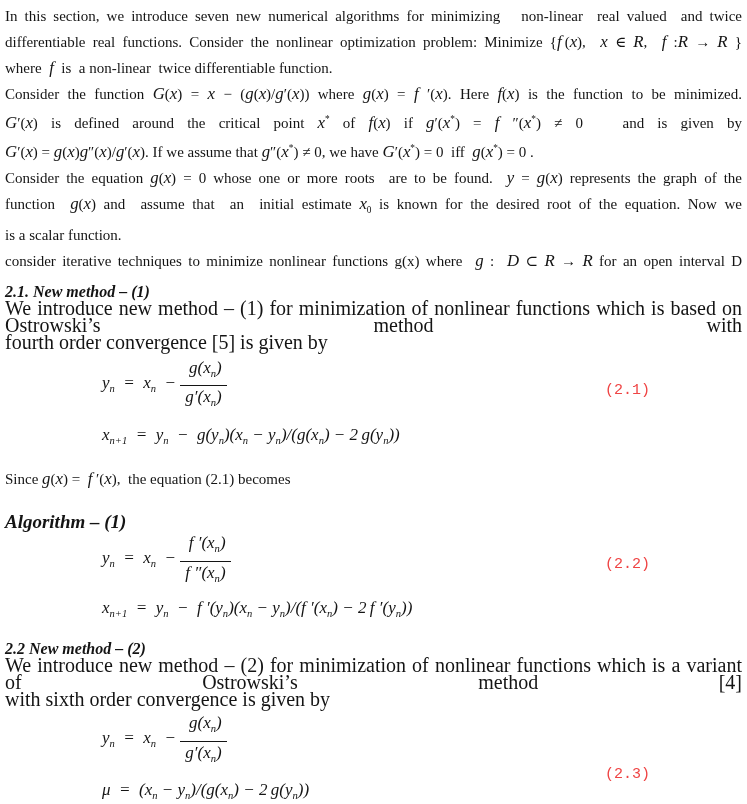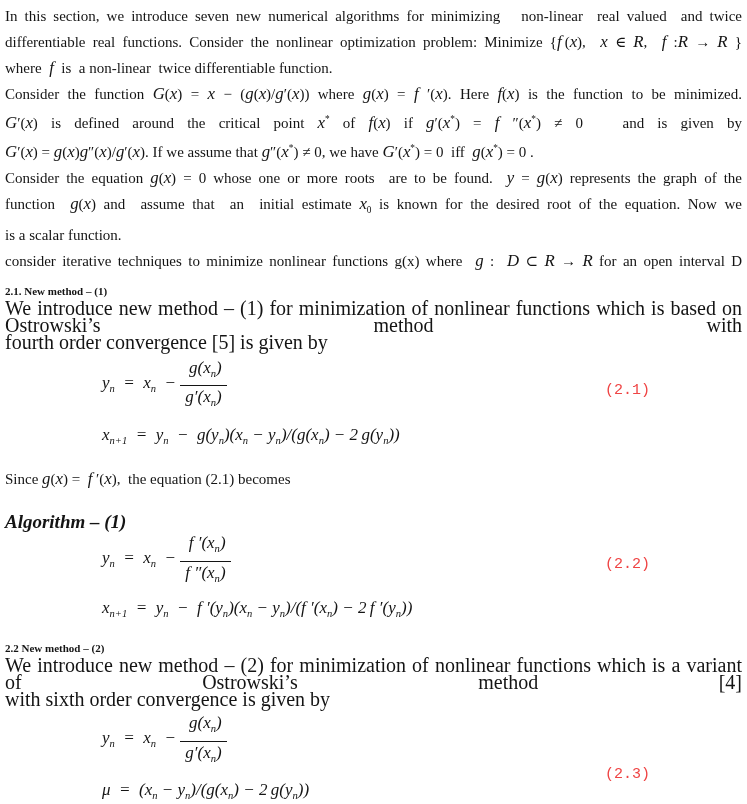--- a/index.html
+++ b/index.html
@@ -23,21 +23,22 @@
   }
   .para .line.last {
     text-align-last:left;
   }
   .para i, .since i { font-size:1.12em; }
   sup { font-size:0.62em; vertical-align:super; }
   sub { font-size:0.62em; vertical-align:sub; }
 
   
   .sec-heading {
-    font-size:11px;
+    font-style:italic;
+    font-size:16px;
     line-height:17px;
     margin-top:9px;
   }
   .alg-heading {
     font-style:italic;
     font-size:19px;
     line-height:17px;
     margin-top:24px;
   }
   

